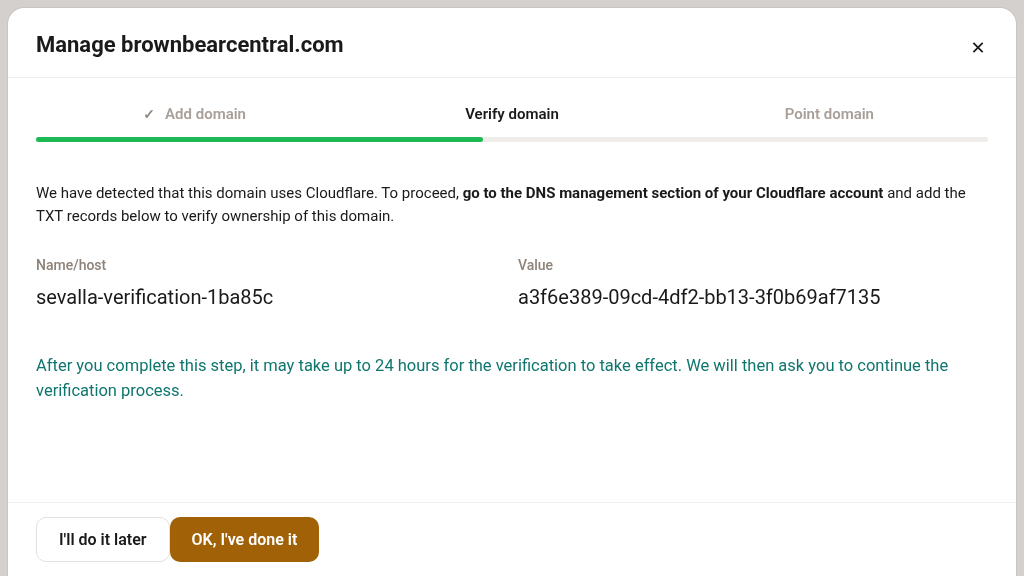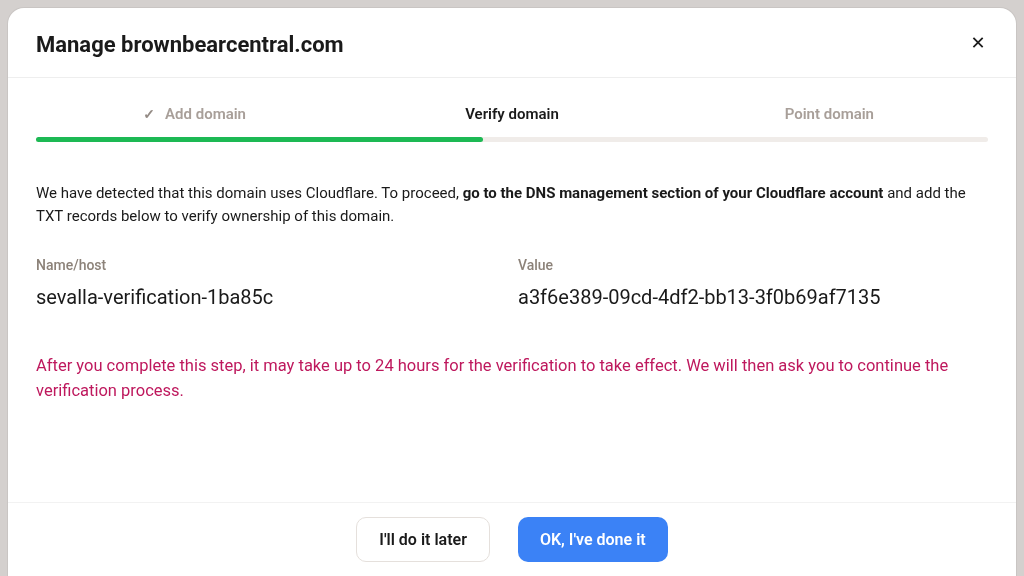--- a/index.html
+++ b/index.html
@@ -22,21 +22,21 @@
       right: 8px;
       bottom: 0;
       background: #ffffff;
       border-radius: 16px 16px 0 0;
       display: flex;
       flex-direction: column;
       box-shadow: 0 0 0 1px rgba(0,0,0,0.05);
     }
     .modal-header {
       display: flex;
-      align-items: flex-start;
+      align-items: flex-end;
       justify-content: space-between;
       padding: 24px 28px 20px 28px;
       border-bottom: 1px solid #eeeeee;
     }
     .modal-title {
       font-size: 22px;
       font-weight: 700;
       color: #1a1a1a;
     }
     .close-btn {
@@ -124,45 +124,45 @@
       margin-bottom: 12px;
       font-weight: 500;
     }
     .record-col-value {
       font-size: 20px;
       color: #1a1a1a;
     }
     .footer-text {
       font-size: 16.5px;
       line-height: 1.55;
-      color: #be185d;
+      color: #0f766e;
     }
     .modal-footer {
       padding: 14px 28px 14px;
       display: flex;
-      justify-content: center;
-      gap: 28px;
+      justify-content: flex-start;
+      gap: 0;
       border-top: 1px solid #f2f2f2;
     }
     .btn {
       padding: 12px 22px;
       font-size: 16px;
       font-weight: 600;
       border-radius: 10px;
       cursor: pointer;
       border: none;
       font-family: inherit;
     }
     .btn-secondary {
       background: #ffffff;
       color: #1a1a1a;
       border: 1px solid #e5e0dc;
     }
     .btn-primary {
-      background: #3b82f6;
+      background: #a16207;
       color: #ffffff;
     }
   </style>
 </head>
 <body>
 
 <div class="modal">
   <div class="modal-header">
     <h1 class="modal-title">Manage brownbearcentral.com</h1>
     <div class="close-btn">

